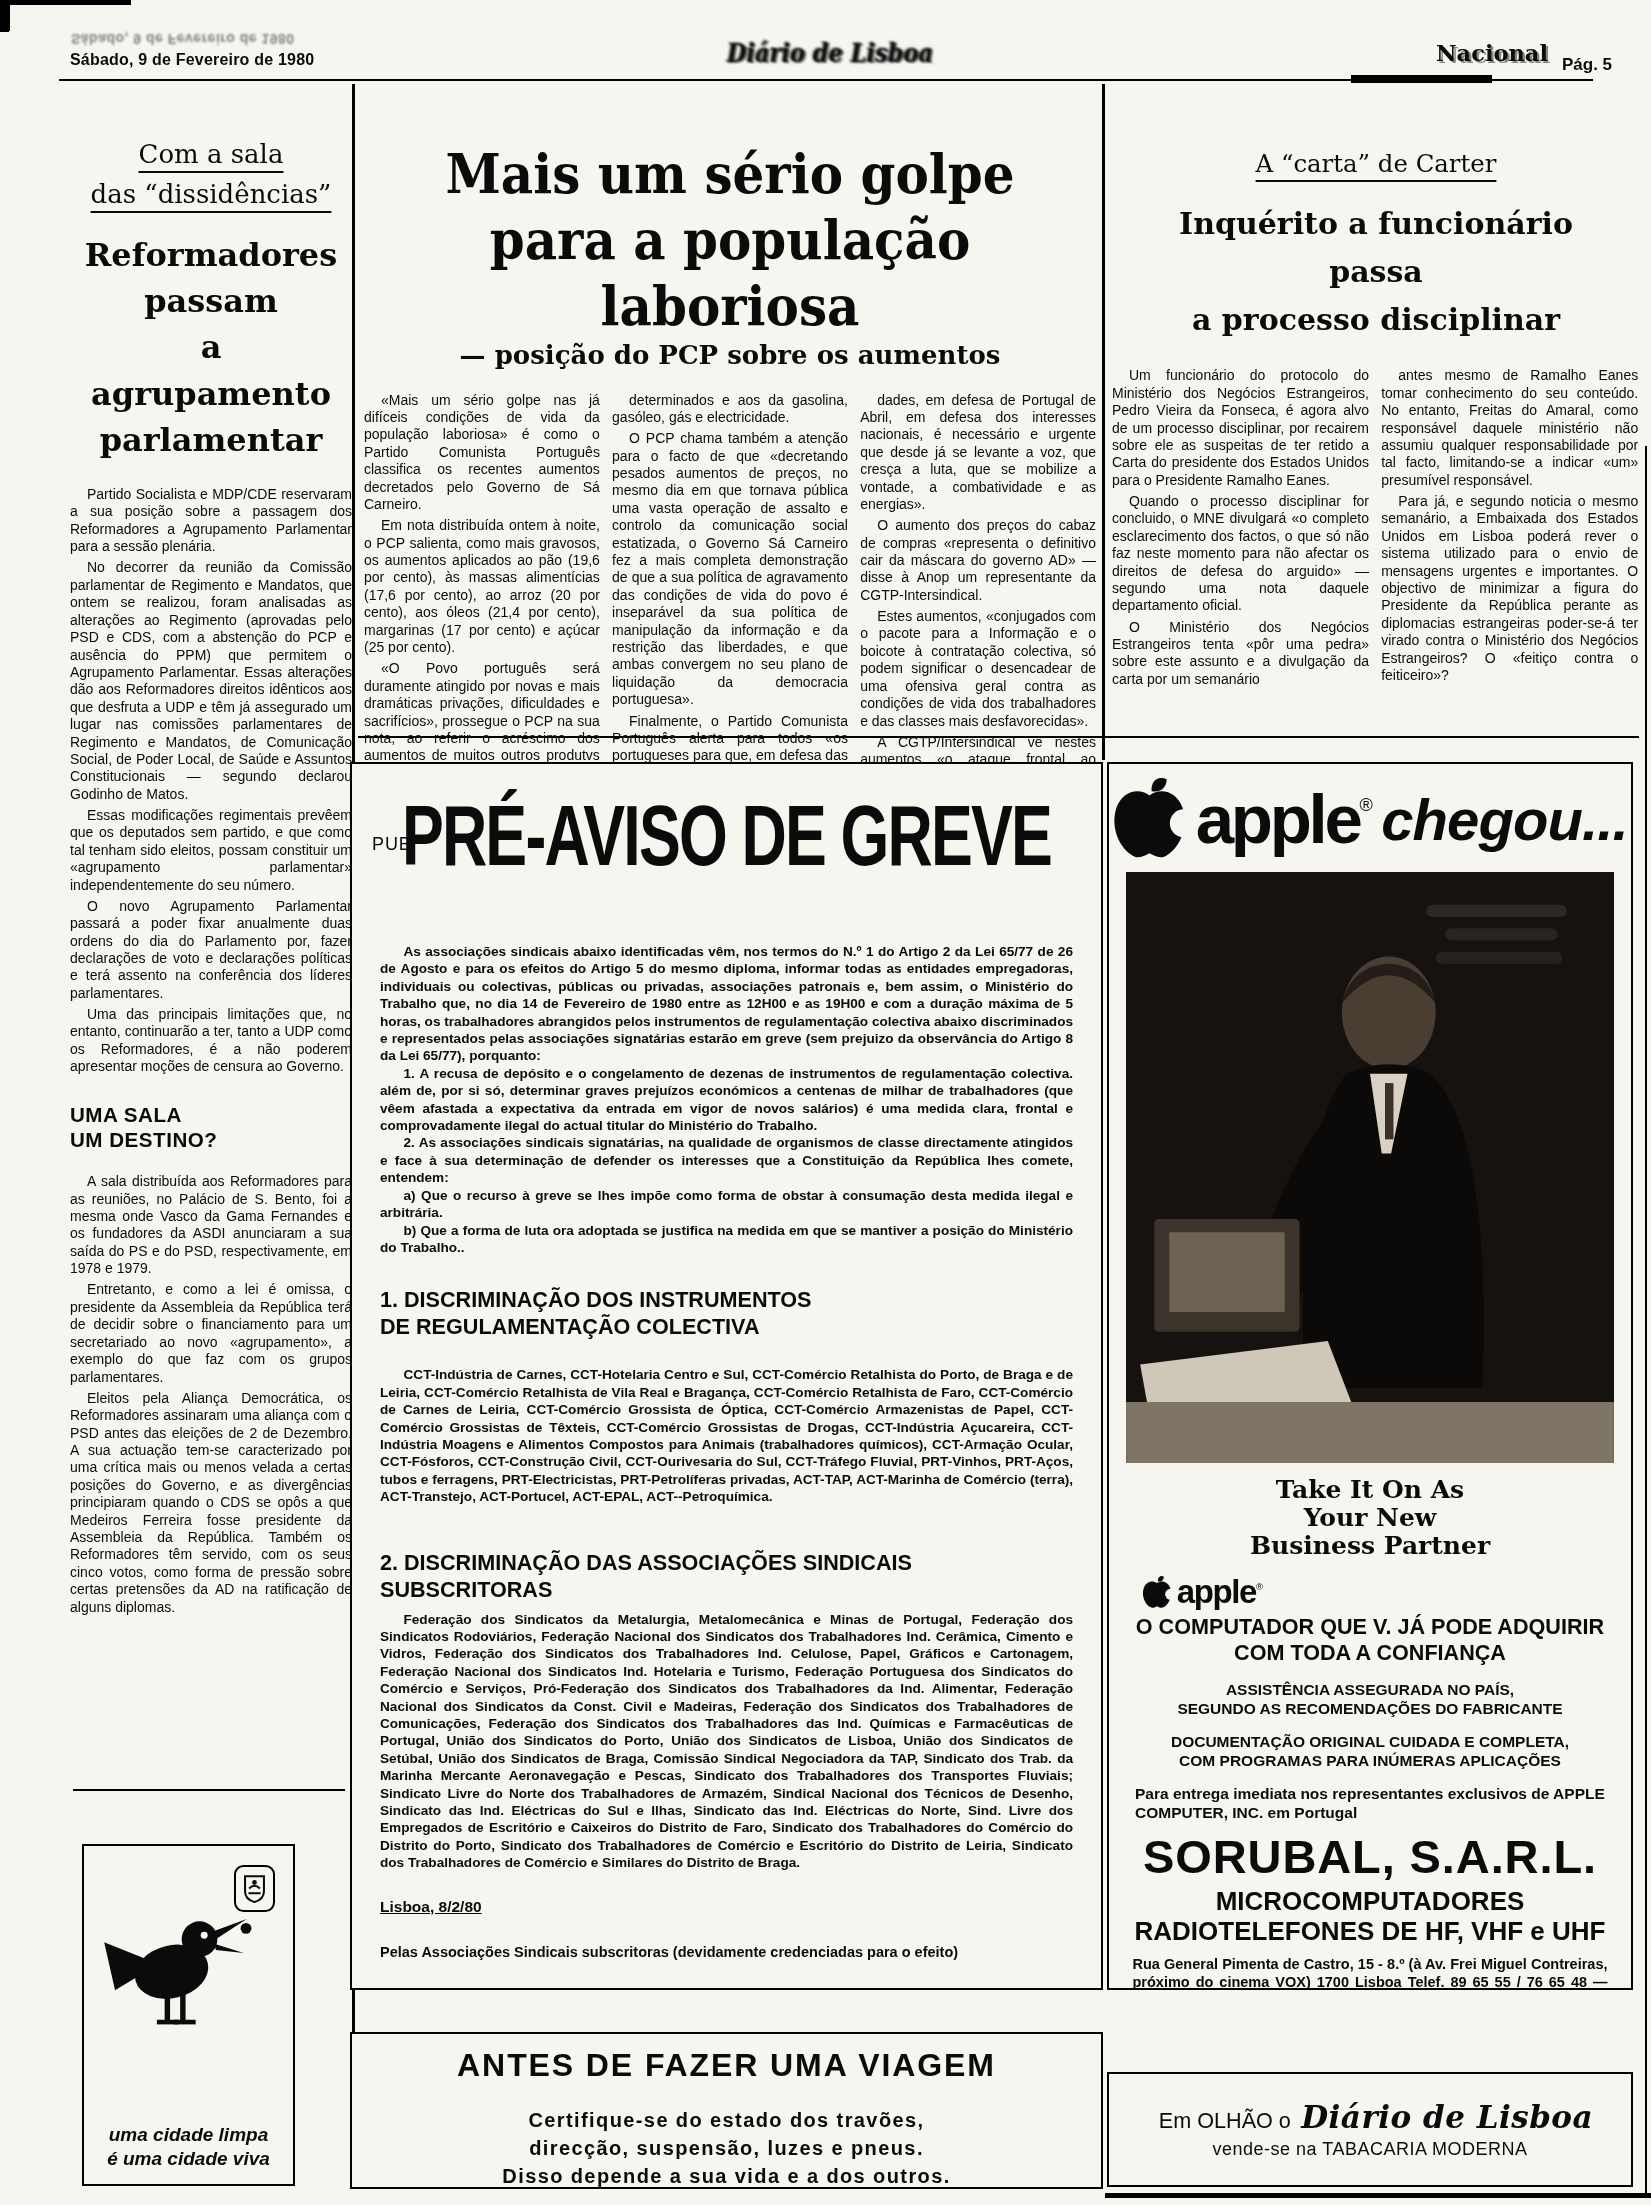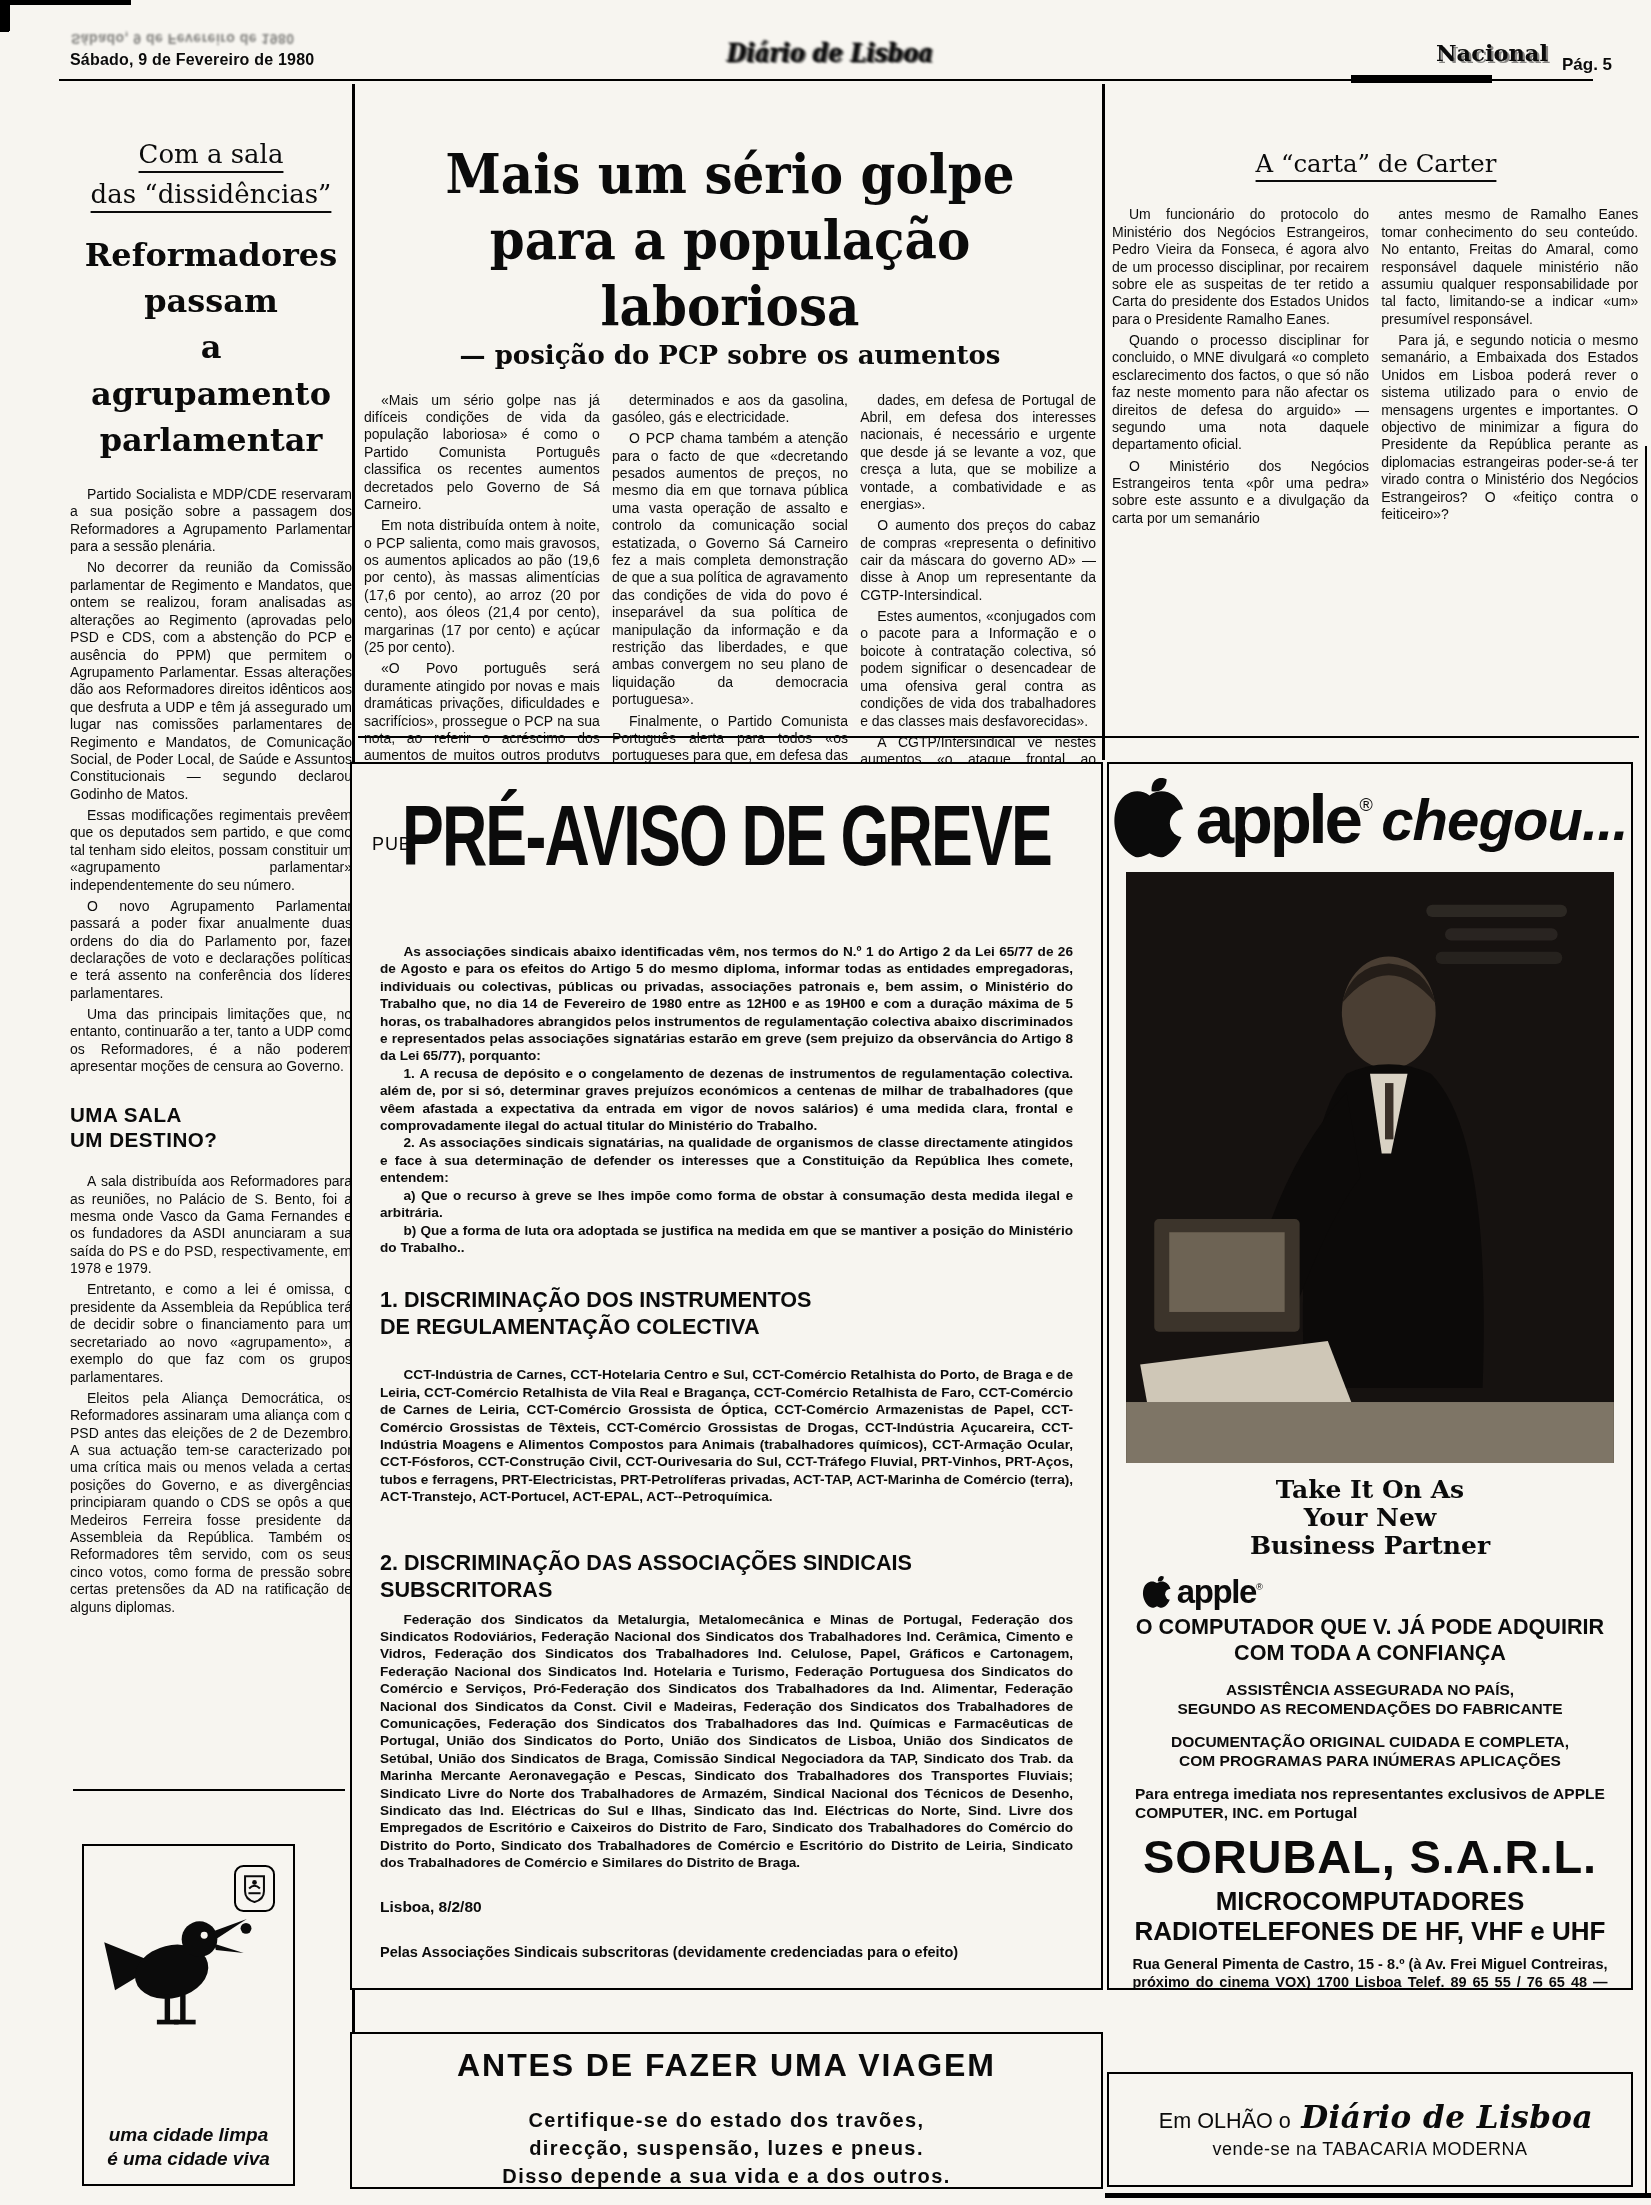--- a/index.html
+++ b/index.html
@@ -39,21 +39,21 @@
   
   .strike-box { border:2.8px solid #000; background:#f7f5f0; overflow:hidden; padding:14px 28px 9.4px; }
   .pub { position:absolute; left:20px; top:70px; font-size:18px; letter-spacing:0.9px; }
   .strike-title { text-align:center; font-weight:bold; font-size:66px; letter-spacing:-1.9px;
     transform:scale(.95,1.3); transform-origin:center; margin-top:19px; }
   .strike-body { font-weight:bold; font-size:13.6px; line-height:17.4px; text-align:justify; }
   .strike-body p { margin:0; text-indent:23.5px; }
   .strike-intro { margin-top:70px; }
   .sec-heading { font-weight:bold; font-size:21.6px; line-height:27px; white-space:pre-line; }
   .sig-label { font-weight:bold; font-size:14.5px; }
-  .strike-date { font-weight:bold; font-size:15.5px; }
+  .strike-date { font-weight:bold; font-size:15.5px;text-decoration:underline; }
 
   
   .apple-box { border:2.3px solid #000; background:#f7f5f0; overflow:hidden; text-align:center; }
   .brand-row { display:flex; align-items:center; justify-content:center; gap:8.4px; margin-top:14px; }
   .apple-word { font-weight:bold; font-size:69px; letter-spacing:-3.3px; }
   .reg { font-size:18px; vertical-align:super; position:relative; top:-28px; }
   .chegou { font-weight:bold; font-style:italic; font-size:58px; letter-spacing:-0.9px; }
   .photo { width:488px; height:591px; margin:12.2px auto 0; background:#171310; position:relative; overflow:hidden;
     background-image:radial-gradient(rgba(255,255,255,.05) 0.5px, transparent 0.8px); background-size:3.3px 3.3px; }
   .tagline { font-family:"DejaVu Serif",serif; font-weight:bold; font-size:25px; line-height:28px;
@@ -179,20 +179,23 @@
           <p>dades, em defesa de Portugal de Abril, em defesa dos interesses nacionais, é necessário e urgente que desde já se levante a voz, que cresça a luta, que se mobilize a vontade, a combatividade e as energias».</p>
           <p>O aumento dos preços do cabaz de compras «representa o definitivo cair da máscara do governo AD» — disse à Anop um representante da CGTP-Intersindical.</p>
           <p>Estes aumentos, «conjugados com o pacote para a Informação e o boicote à contratação colectiva, só podem significar o desencadear de uma ofensiva geral contra as condições de vida dos trabalhadores e das classes mais desfavorecidas».</p>
           <p>A CGTP/Intersindical vê nestes aumentos «o ataque frontal ao próprio espírito do 25 de Abril».</p>
         </div>
     </div>
   </div>
 
   <div class="abs" style="left:1112px;top:145px;width:528px">
     <div class="kicker" style="font-size:24.4px">A “carta” de Carter</div>
+    <div class="headline-serif right-headline" style="margin-top:17px">Inquérito a funcionário
+passa
+a processo disciplinar</div>
     <div class="cols" style="margin-top:23.5px">
       <div class="col body-text" style="width:257px;height:375px">
           <p>Um funcionário do protocolo do Ministério dos Negócios Estrangeiros, Pedro Vieira da Fonseca, é agora alvo de um processo disciplinar, por recairem sobre ele as suspeitas de ter retido a Carta do presidente dos Estados Unidos para o Presidente Ramalho Eanes.</p>
           <p>Quando o processo disciplinar for concluido, o MNE divulgará «o completo esclarecimento dos factos, o que só não faz neste momento para não afectar os direitos de defesa do arguido» — segundo uma nota daquele departamento oficial.</p>
           <p>O Ministério dos Negócios Estrangeiros tenta «pôr uma pedra» sobre este assunto e a divulgação da carta por um semanário</p>
         </div>
       <div class="col body-text" style="width:257px;height:375px">
           <p>antes mesmo de Ramalho Eanes tomar conhecimento do seu conteúdo. No entanto, Freitas do Amaral, como responsável daquele ministério não assumiu qualquer responsabilidade por tal facto, limitando-se a indicar «um» presumível responsável.</p>
           <p>Para já, e segundo noticia o mesmo semanário, a Embaixada dos Estados Unidos em Lisboa poderá rever o sistema utilizado para o envio de mensagens urgentes e importantes. O objectivo de minimizar a figura do Presidente da República perante as diplomacias estrangeiras poder-se-á ter virado contra o Ministério dos Negócios Estrangeiros? O «feitiço contra o feiticeiro»?</p>
         </div>

